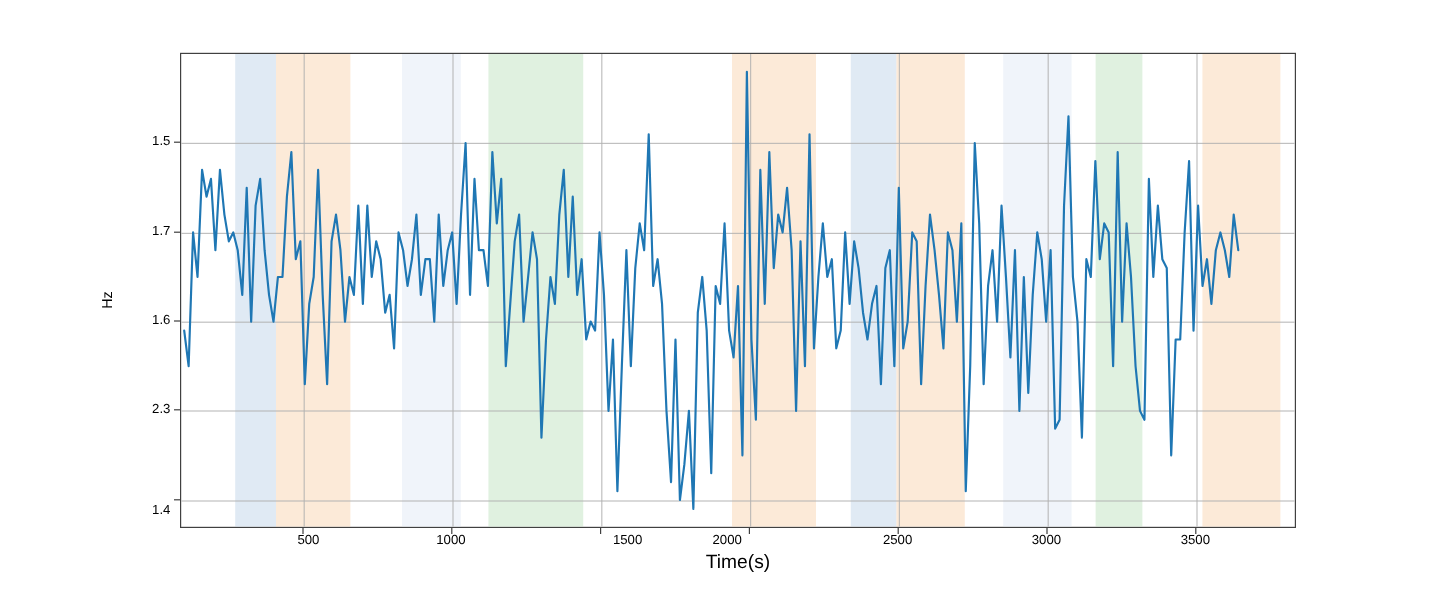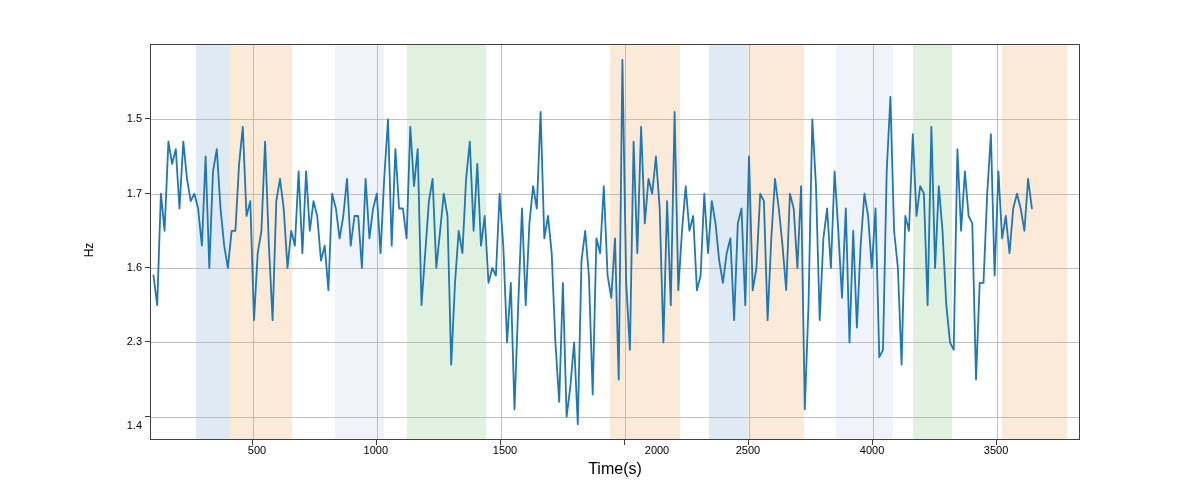--- a/index.html
+++ b/index.html
@@ -161,27 +161,27 @@
 
   <div class="ylabel">Hz</div>
   <div class="xlabel">Time(s)</div>
 
   <div id="xticks">
       <div class="tickmark-v" style="left: 251.733px;"></div>
       <div class="xtick" style="left: 257px; text-align: right;">500</div>
       <div class="tickmark-v" style="left: 375.797px;"></div>
       <div class="xtick" style="left: 375.797px;">1000</div>
       <div class="tickmark-v" style="left: 499.861px;"></div>
-      <div class="xtick" style="left: 505px;">1500</div>
+      <div class="xtick" style="left: 523px;">1500</div>
       <div class="tickmark-v" style="left: 623.925px;"></div>
-      <div class="xtick" style="left: 657px;">2000</div>
+      <div class="xtick" style="left: 606px;">2000</div>
       <div class="tickmark-v" style="left: 747.989px;"></div>
       <div class="xtick" style="left: 747.989px;">2500</div>
       <div class="tickmark-v" style="left: 872.053px;"></div>
-      <div class="xtick" style="left: 872.053px;">4000</div>
+      <div class="xtick" style="left: 872.053px;">3000</div>
       <div class="tickmark-v" style="left: 996.118px;"></div>
       <div class="xtick" style="left: 996.118px;">3500</div>
     </div>
   <div id="yticks">
       <div class="tickmark-h" style="top: 415.698px;"></div>
       <div class="ytick" style="top: 425px;">1.4</div>
       <div class="tickmark-h" style="top: 341.358px;"></div>
       <div class="ytick" style="top: 341.358px;">2.3</div>
       <div class="tickmark-h" style="top: 267.019px;"></div>
       <div class="ytick" style="top: 267.019px;">1.6</div>

